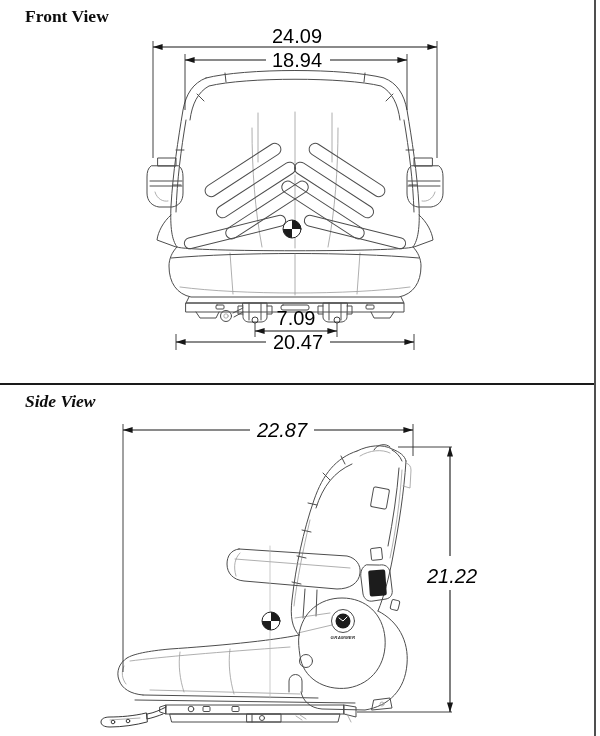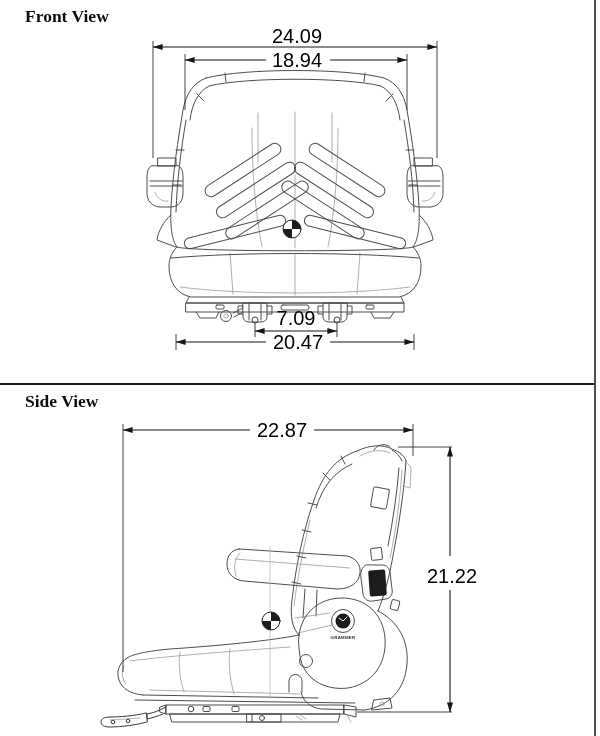--- a/index.html
+++ b/index.html
@@ -2,21 +2,21 @@
 <html><head>
 <meta charset="utf-8">
 <style>
   html,body{margin:0;padding:0;}
   body{
     width:600px;height:736px;background:#ffffff;position:relative;overflow:hidden;
     font-family:"Liberation Sans",sans-serif;
   }
   .section{position:absolute;left:0;width:600px;}
   #front-section{top:0;height:383px;}
-  #side-section{top:385px;height:351px;}
+  #side-section{top:385px;height:351px;font-style:italic;}
   .view-title{
     position:absolute;left:5px;top:6px;
     font-family:"Liberation Serif",serif;font-weight:bold;
     font-size:17.5px;color:#0d0d0d;z-index:5;white-space:nowrap;margin-left:20px;
   }
   svg.drawing{position:absolute;left:0;top:0;}
   #divider{position:absolute;left:0;top:383px;width:596px;height:2px;background:#1a1a1a;z-index:4;}
   #right-border{position:absolute;left:594px;top:0;width:2px;height:736px;background:#4f4f4f;z-index:6;}
   .art{fill:none;stroke:#4d4d4d;stroke-width:1;stroke-linecap:round;stroke-linejoin:round;}
   .lt{stroke:#9a9a9a;stroke-width:0.8;}

